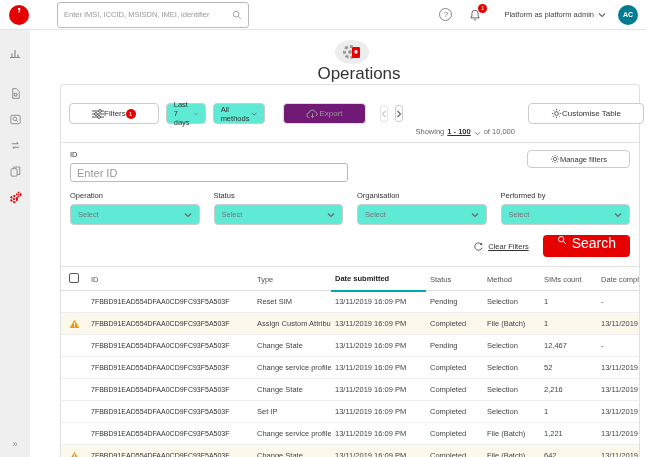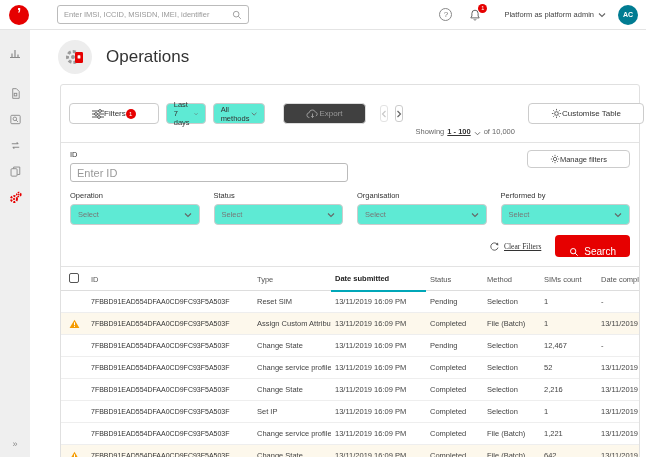--- a/index.html
+++ b/index.html
@@ -8,21 +8,21 @@
   }
   *{box-sizing:border-box;margin:0;padding:0;}
   html,body{width:646px;height:457px;overflow:hidden;}
   body{font-family:"Liberation Sans",sans-serif;background:#fff;color:#333;font-size:8px;}
 
   
   .topbar{height:30px;display:flex;align-items:center;padding:0 8px;border-bottom:1px solid #e4e4e4;background:#fff;}
   .vf-logo{width:20px;height:20px;border-radius:50%;background:var(--brand_red);color:#fff;
     display:flex;align-items:center;justify-content:center;font-size:15px;font-weight:bold;line-height:1;margin-left:1px;}
   .vf-logo span{transform:translateY(-2px);}
-  .top-search{margin-left:28px;width:192px;height:19px;border:1px solid #bbb;border-radius:3px;
+  .top-search{margin-left:28px;width:192px;height:26px;border:1px solid #bbb;border-radius:3px;
     display:flex;align-items:center;padding:0 6px;background:#fff;}
   .top-search input{border:0;outline:0;flex:1;font-size:7.5px;color:#333;font-family:inherit;background:transparent;}
   .top-search input::placeholder{color:#999;}
   .spacer{flex:1;}
   .help-icon{width:13px;height:13px;border:1px solid #888;border-radius:50%;color:#777;
     display:flex;align-items:center;justify-content:center;font-size:8px;margin-right:16px;}
   .bell-wrap{position:relative;margin-right:22px;}
   .badge{position:absolute;top:-4px;right:-5px;background:var(--brand_red);color:#fff;border-radius:50%;
     min-width:9px;height:9px;font-size:5.5px;display:flex;align-items:center;justify-content:center;padding:0 1px;}
   .account{display:flex;align-items:center;gap:4px;font-size:7.5px;color:#444;margin-right:12px;cursor:pointer;}
@@ -31,34 +31,34 @@
 
   
   .shell{display:flex;height:427px;}
   .sidebar{width:30px;background:#efefef;display:flex;flex-direction:column;align-items:center;flex-shrink:0;position:relative;}
   .side-item{width:30px;height:26px;display:flex;align-items:center;justify-content:center;cursor:pointer;}
   .side-item.first{margin-top:10px;margin-bottom:14px;}
   .collapse{position:absolute;bottom:8px;left:0;width:30px;text-align:center;color:#888;font-size:9px;cursor:pointer;}
   .main{flex:1;background:#fff;overflow:hidden;}
 
   
-  .page-header{display:flex;align-items:center;padding:10px 0 10px 28px;height:54px;}
+  .page-header{display:flex;align-items:center;padding:10px 0 10px 28px;height:54px;flex-direction:column;}
   .page-avatar{width:34px;height:34px;border-radius:50%;background:#ededed;display:flex;align-items:center;justify-content:center;}
   .page-title{font-size:17px;color:#333;margin-left:14px;font-weight:400;}
 
   
   .card{margin:0 6px 0 30px;border:1px solid #e0e0e0;border-radius:3px;background:#fff;}
 
   
   .toolbar{display:flex;align-items:center;padding:6px 8px;gap:7px;border-bottom:1px solid #e3e3e3;}
   .btn{display:inline-flex;align-items:center;border:1px solid #ccc;border-radius:4px;background:#fff;
     height:21px;padding:0 22px;font-size:8px;color:#333;cursor:pointer;font-family:inherit;white-space:nowrap;}
   .btn .cnt-badge{background:var(--brand_red);color:#fff;border-radius:50%;width:10px;height:10px;
     font-size:6px;display:flex;align-items:center;justify-content:center;}
-  .btn.disabled{background:#404040;border-color:#ddd;color:#9a9a9a;cursor:default;}
+  .btn.disabled{background:#701a75;border-color:#ddd;color:#9a9a9a;cursor:default;}
   .select-box{display:inline-flex;align-items:center;justify-content:space-between;border:1px solid #ccc;border-radius:4px;
     height:21px;padding:0 7px;font-size:7.5px;color:#333;cursor:pointer;background:#5eead4;}
   .sb-date{width:76px;} .sb-method{width:84px;}
   .vdiv{width:1px;height:20px;background:#e3e3e3;margin:0 2px;}
   .pager{width:17px;height:17px;border:1px solid #ccc;border-radius:3px;background:#fff;display:flex;align-items:center;justify-content:center;cursor:pointer;}
   .pager.disabled{border-color:#e3e3e3;cursor:default;}
   .showing{display:flex;align-items:flex-end;gap:3px;font-size:7.5px;color:#666;margin:0 6px;white-space:nowrap;}
   .showing .range{color:#333;font-weight:bold;text-decoration:underline;cursor:pointer;margin-top:36px;}
 
   
@@ -66,23 +66,23 @@
   .fp-row1{display:flex;justify-content:space-between;align-items:flex-start;}
   .fp-label{font-size:7.5px;color:#333;margin-bottom:4px;}
   .id-input{width:278px;height:19px;border:1px solid #bbb;border-radius:3px;padding:0 6px;font-size:11px;color:#333;
     outline:none;font-family:inherit;}
   .id-input::placeholder{color:#999;}
   .manage-btn{height:18px;font-size:7.5px;}
   .fp-selects{display:grid;grid-template-columns:repeat(4,1fr);gap:14px;margin-top:9px;}
   .fp-field .select-box{width:100%;color:#777;}
   .fp-actions{display:flex;justify-content:flex-end;align-items:center;margin-top:10px;gap:14px;}
   .clear-link{display:inline-flex;align-items:center;gap:4px;font-size:7.5px;color:#333;cursor:pointer;}
-  .clear-link span{text-decoration:underline;font-family:Liberation Serif, serif;}
+  .clear-link span{text-decoration:underline;}
   .search-btn{background:var(--brand_red);border:0;color:#fff;border-radius:4px;height:22px;padding:0 14px;
-    display:inline-flex;align-items:flex-end;gap:5px;font-size:10px;cursor:pointer;font-family:inherit;}
+    display:inline-flex;align-items:flex-start;gap:5px;font-size:14px;cursor:pointer;font-family:inherit;}
 
   
   .table-wrap{overflow:hidden;width:100%;}
   table{border-collapse:collapse;table-layout:fixed;width:596px;font-size:7.5px;}
   col.c-warn{width:26px;} col.c-id{width:166px;} col.c-type{width:78px;} col.c-date{width:95px;}
   col.c-status{width:57px;} col.c-method{width:57px;} col.c-sims{width:57px;} col.c-done{width:60px;}
   thead th{font-weight:normal;color:#555;text-align:left;padding:6px 4px 5px 4px;border-bottom:1px solid #ddd;white-space:nowrap;overflow:hidden;}
   thead th.sorted{font-weight:bold;color:#222;border-bottom:2px solid var(--teal);cursor:pointer;}
   tbody td{padding:0 4px;height:22px;border-bottom:1px solid #eee;color:#444;white-space:nowrap;overflow:hidden;}
   tbody tr.warn{background:var(--warn_row_bg);}

